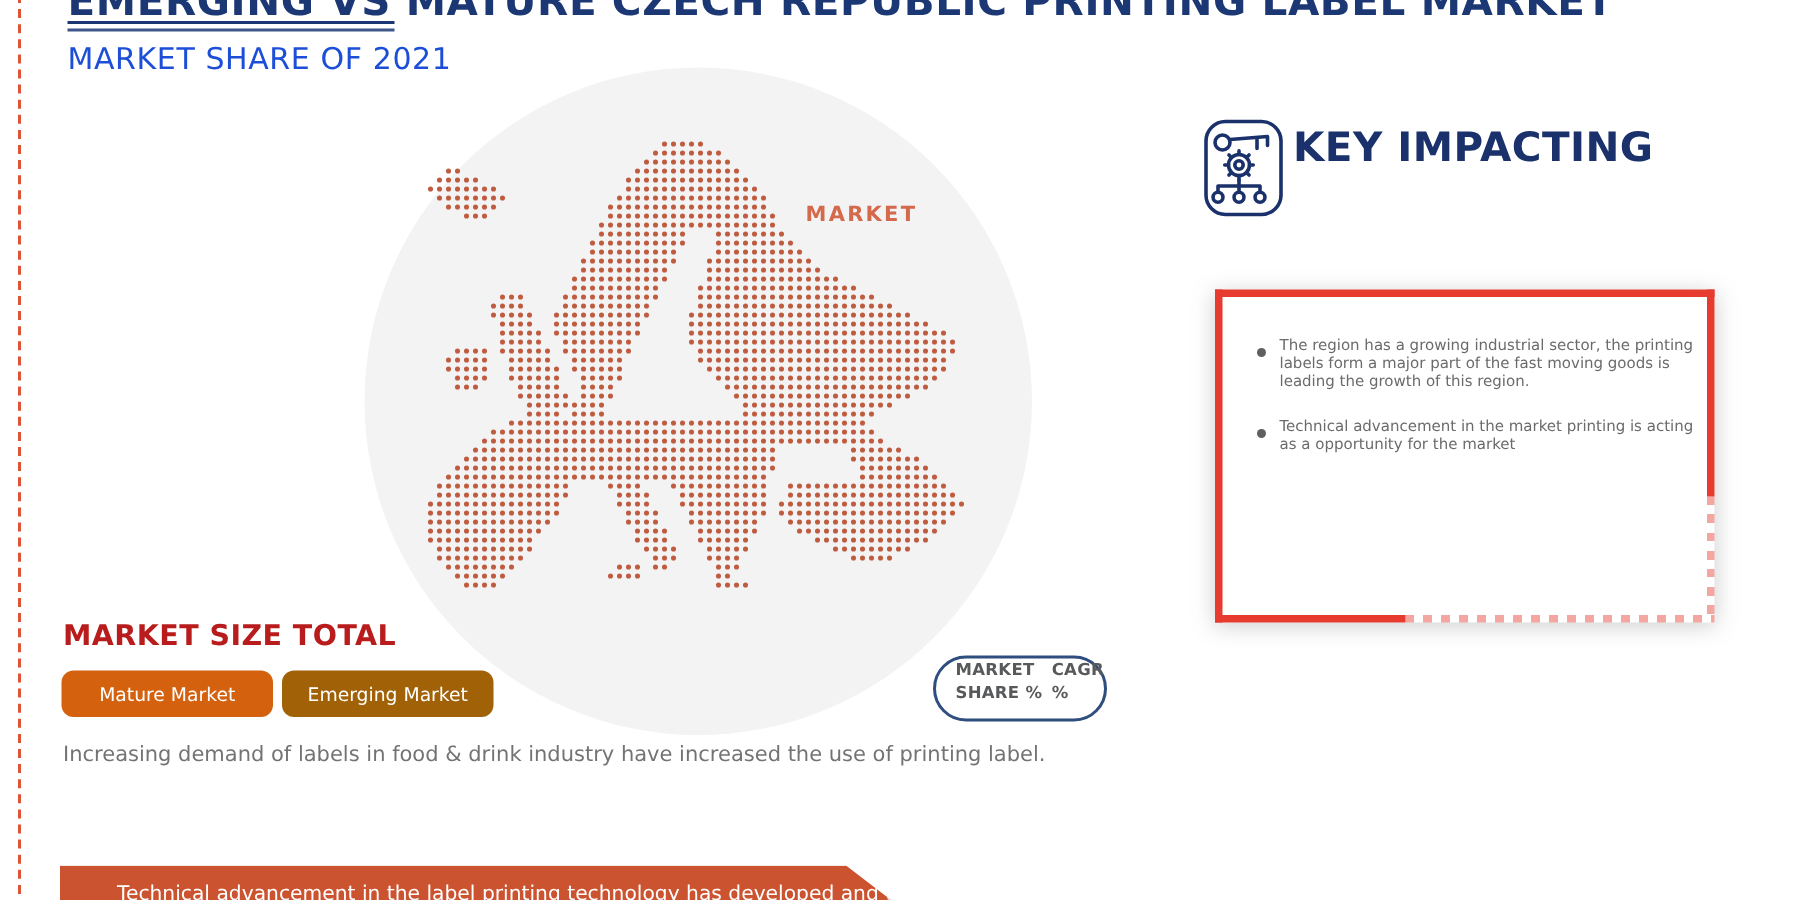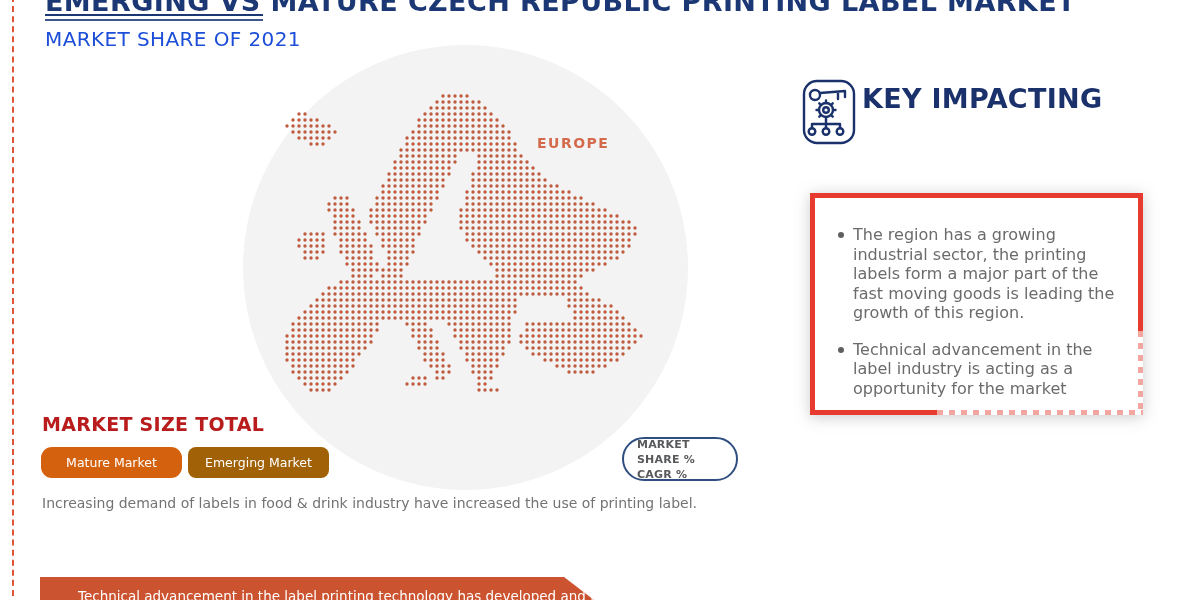--- a/index.html
+++ b/index.html
@@ -48,39 +48,39 @@
   }
   .kf-box .b-top{position:absolute;left:0;right:0;top:0;height:5px;background:#e63b2e;}
   .kf-box .b-left{position:absolute;left:0;top:0;bottom:0;width:5px;background:#e63b2e;}
   .kf-box .b-right-solid{position:absolute;right:0;top:0;height:62%;width:5px;background:#e63b2e;}
   .kf-box .b-right-dash{position:absolute;right:0;top:62%;bottom:0;width:5px;
     background:repeating-linear-gradient(180deg,rgba(230,59,46,.45) 0 6px,transparent 6px 12px);}
   .kf-box .b-bottom-solid{position:absolute;left:0;bottom:0;width:38%;height:5px;background:#e63b2e;}
   .kf-box .b-bottom-dash{position:absolute;left:38%;right:0;bottom:0;height:5px;
     background:repeating-linear-gradient(90deg,rgba(230,59,46,.45) 0 6px,transparent 6px 12px);}
   .kf-list{position:absolute;left:28px;top:32px;right:14px;}
-  .kf-item{display:flex;margin-bottom:17px;color:#6b6b6b;font-size:16px;line-height:1.22;}
+  .kf-item{display:flex;margin-bottom:17px;color:#6b6b6b;font-size:10px;line-height:1.22;}
   .kf-bullet{width:6px;height:6px;border-radius:50%;background:#5f5f5f;margin:7px 9px 0 0;flex:0 0 6px;}
   
   .ms-heading{
     position:absolute;left:42px;top:413px;
     font-size:19px;font-weight:bold;color:#b91c1c;letter-spacing:.3px;
   }
   .legend-btn{
     position:absolute;top:447px;height:31px;border-radius:8px;border:none;
     color:#ffffff;font-size:12.5px;font-family:inherit;
     display:flex;align-items:center;justify-content:center;cursor:pointer;
   }
-  .legend-btn.mature{left:41px;width:141px;background:#d4610e;border-radius:11px;}
+  .legend-btn.mature{left:41px;width:141px;background:#d4610e;}
   .legend-btn.emerging{left:188px;width:141px;background:#a16207;}
   
   .share-pill{
     position:absolute;left:622px;top:437px;width:116px;height:44px;
     background:#ffffff;border:2px solid #2f4e80;border-radius:24px;
-    display:flex;flex-direction:column;justify-content:center;
+    display:flex;flex-direction:row;justify-content:center;
     padding-left:13px;box-sizing:border-box;
   }
   .share-pill div{font-size:11px;font-weight:bold;color:#58595b;line-height:15px;letter-spacing:.2px;}
   
   .caption{
     position:absolute;left:42px;top:495px;
     font-size:14px;color:#737373;
   }
   
   .banner{
@@ -1655,21 +1655,21 @@
     <circle cx="485" cy="384" r="1.7" fill="#bf5b3f"></circle>
     <circle cx="311" cy="390" r="1.7" fill="#bf5b3f"></circle>
     <circle cx="317" cy="390" r="1.7" fill="#bf5b3f"></circle>
     <circle cx="323" cy="390" r="1.7" fill="#bf5b3f"></circle>
     <circle cx="329" cy="390" r="1.7" fill="#bf5b3f"></circle>
     <circle cx="479" cy="390" r="1.7" fill="#bf5b3f"></circle>
     <circle cx="485" cy="390" r="1.7" fill="#bf5b3f"></circle>
     <circle cx="491" cy="390" r="1.7" fill="#bf5b3f"></circle>
     <circle cx="497" cy="390" r="1.7" fill="#bf5b3f"></circle>
   </svg>
-<div class="region-label">EUROPE</div>
+<div class="region-label">MARKET</div>
 
 <svg class="kf-icon" viewBox="0 0 54 66" xmlns="http://www.w3.org/2000/svg" fill="none" stroke="#1a316b" stroke-width="2.4" stroke-linecap="round" stroke-linejoin="round">
   <rect x="2" y="2" width="50" height="62" rx="13"></rect>
   <circle cx="13" cy="16" r="5"></circle>
   <path d="M18 14 L43 12 L43 18 M36 14 L36 20"></path>
   <circle cx="24" cy="31" r="7"></circle>
   <circle cx="24" cy="31" r="2.8"></circle>
   <path d="M24 21.5 V24 M24 38 V41 M14.5 31 H17 M31 31 H33.5 M17.3 24.3 L19 26 M29 36 L30.7 37.7 M30.7 24.3 L29 26 M19 36 L17.3 37.7"></path>
   <path d="M24 41 V45 M10 45 H38 M10 45 V49 M24 45 V49 M38 45 V49"></path>
   <circle cx="10" cy="52.5" r="3.3"></circle>
@@ -1687,21 +1687,21 @@
   <div class="b-right-dash"></div>
   <div class="b-bottom-solid"></div>
   <div class="b-bottom-dash"></div>
   <div class="kf-list">
     <div class="kf-item">
       <span class="kf-bullet"></span>
       <span>The region has a growing industrial sector, the printing labels form a major part of the fast moving goods is leading the growth of this region.</span>
     </div>
     <div class="kf-item">
       <span class="kf-bullet"></span>
-      <span>Technical advancement in the label industry is acting as a opportunity for the market</span>
+      <span>Technical advancement in the market printing is acting as a opportunity for the market</span>
     </div>
   </div>
 </div>
 
 <div class="ms-heading">MARKET SIZE TOTAL</div>
 <button class="legend-btn mature">Mature Market</button>
 <button class="legend-btn emerging">Emerging Market</button>
 
 <div class="share-pill">
   <div>MARKET SHARE %</div>

